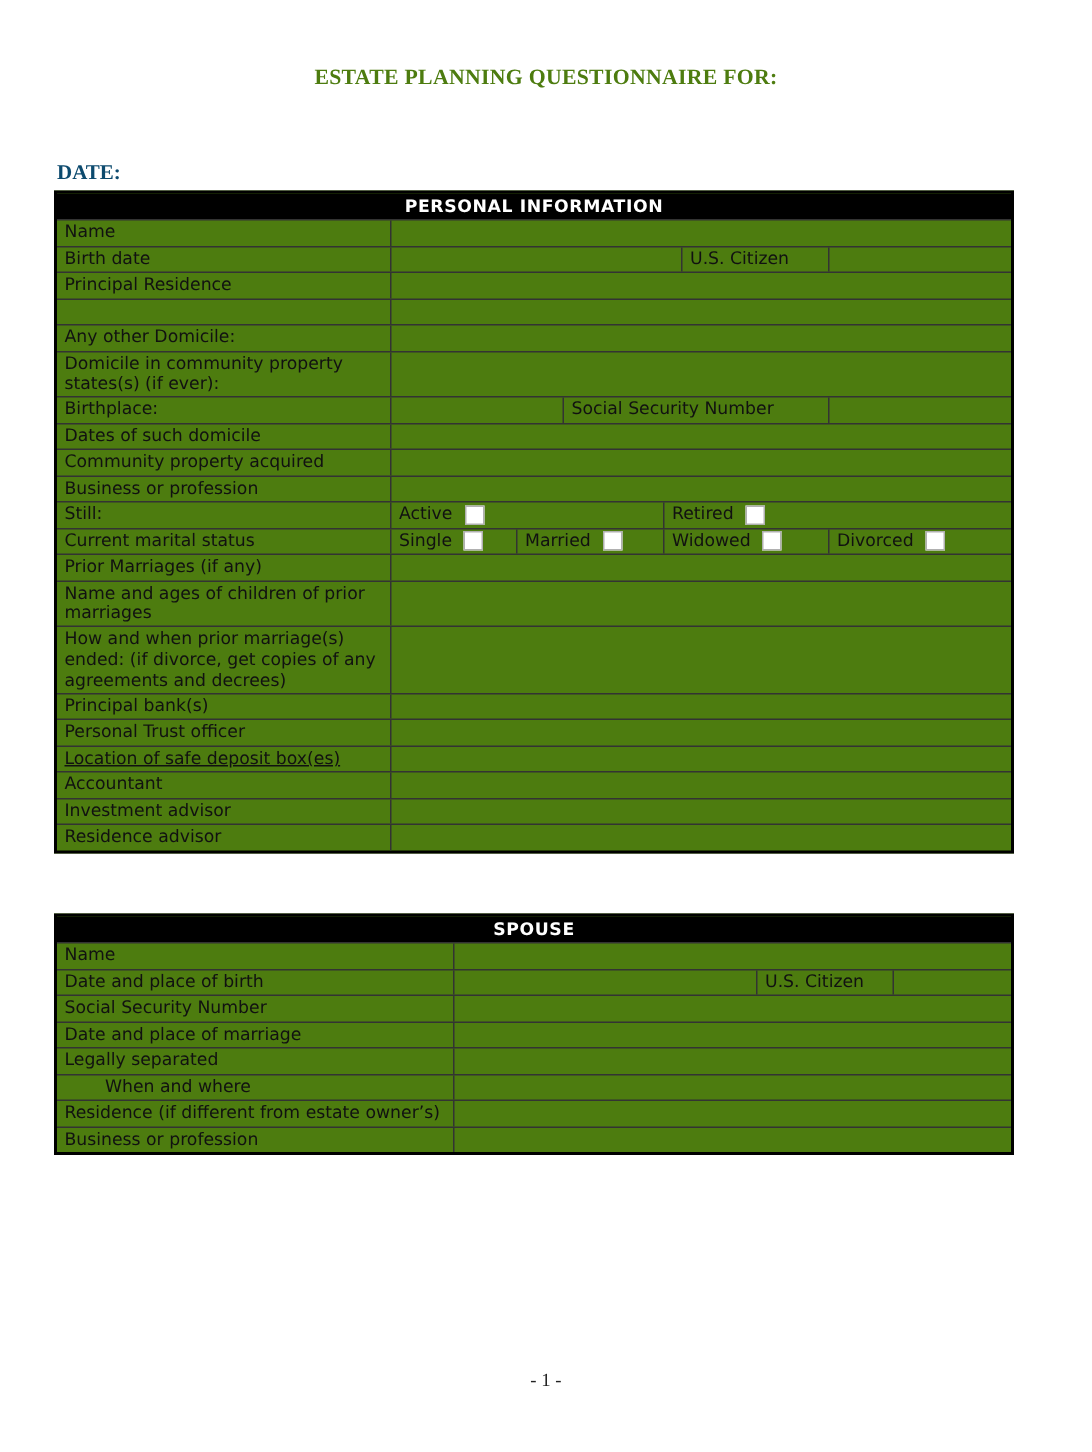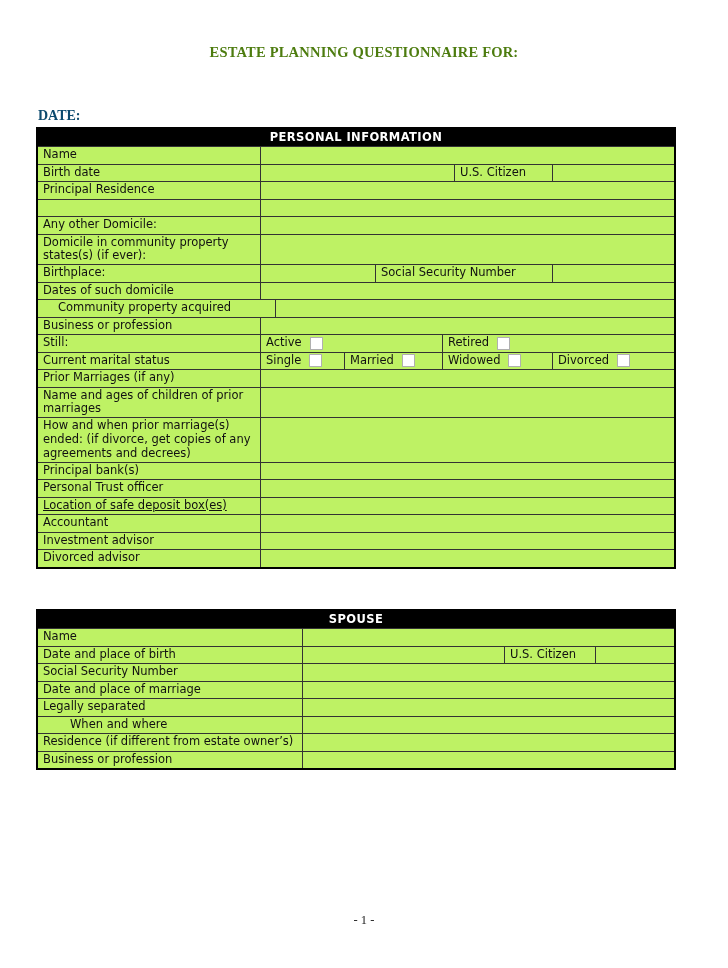--- a/index.html
+++ b/index.html
@@ -37,21 +37,21 @@
     font-size: 14px;
     color: #0c4a6e;
     margin-top: 29px;
   }
   .form-table {
     position: absolute;
     left: 36px;
     width: 640px;
     box-sizing: border-box;
     border: 2px solid var(--border-strong, #000);
-    background: #bef264;
+    background: #4d7c0f;
   }
   #table-personal { top: 127px; }
   #table-spouse   { top: 609px; }
   .section-header {
     background: var(--header-bg, #000);
     color: var(--header-fg, #fff);
     font-weight: bold;
     font-size: 11.5px;
     letter-spacing: 0.4px;
     text-align: center;
@@ -140,21 +140,21 @@
         <div class="cell labelcell" style="width: 222px;">Birthplace:</div>
         <div class="cell vcell" style="width: 115px;"></div>
         <div class="cell vcell" style="width: 177px;">Social Security Number</div>
         <div class="cell vcell" style="flex: 1 1 auto;"></div>
       </div>
       <div class="trow">
         <div class="cell labelcell" style="width: 222px;">Dates of such domicile</div>
         <div class="cell vcell" style="flex: 1 1 auto;"></div>
       </div>
       <div class="trow">
-        <div class="cell labelcell" style="width: 222px; margin-left: 15px;">Community property acquired</div>
+        <div class="cell labelcell" style="width: 222px;">Community property acquired</div>
         <div class="cell vcell" style="flex: 1 1 auto;"></div>
       </div>
       <div class="trow">
         <div class="cell labelcell" style="width: 222px;">Business or profession</div>
         <div class="cell vcell" style="flex: 1 1 auto;"></div>
       </div>
       <div class="trow">
         <div class="cell labelcell" style="width: 222px;">Still:</div>
         <div class="cell vcell" style="width: 182px;">
           <span>Active</span>
@@ -210,21 +210,21 @@
       </div>
       <div class="trow">
         <div class="cell labelcell" style="width: 222px;">Accountant</div>
         <div class="cell vcell" style="flex: 1 1 auto;"></div>
       </div>
       <div class="trow">
         <div class="cell labelcell" style="width: 222px;">Investment advisor</div>
         <div class="cell vcell" style="flex: 1 1 auto;"></div>
       </div>
       <div class="trow">
-        <div class="cell labelcell" style="width: 222px;">Divorced advisor</div>
+        <div class="cell labelcell" style="width: 222px;">Residence advisor</div>
         <div class="cell vcell" style="flex: 1 1 auto;"></div>
       </div>
     </div>
   <div class="form-table" id="table-spouse">
       <div class="section-header">SPOUSE</div>
       <div class="trow">
         <div class="cell labelcell" style="width: 264px;">Name</div>
         <div class="cell vcell" style="flex: 1 1 auto;"></div>
       </div>
       <div class="trow">

